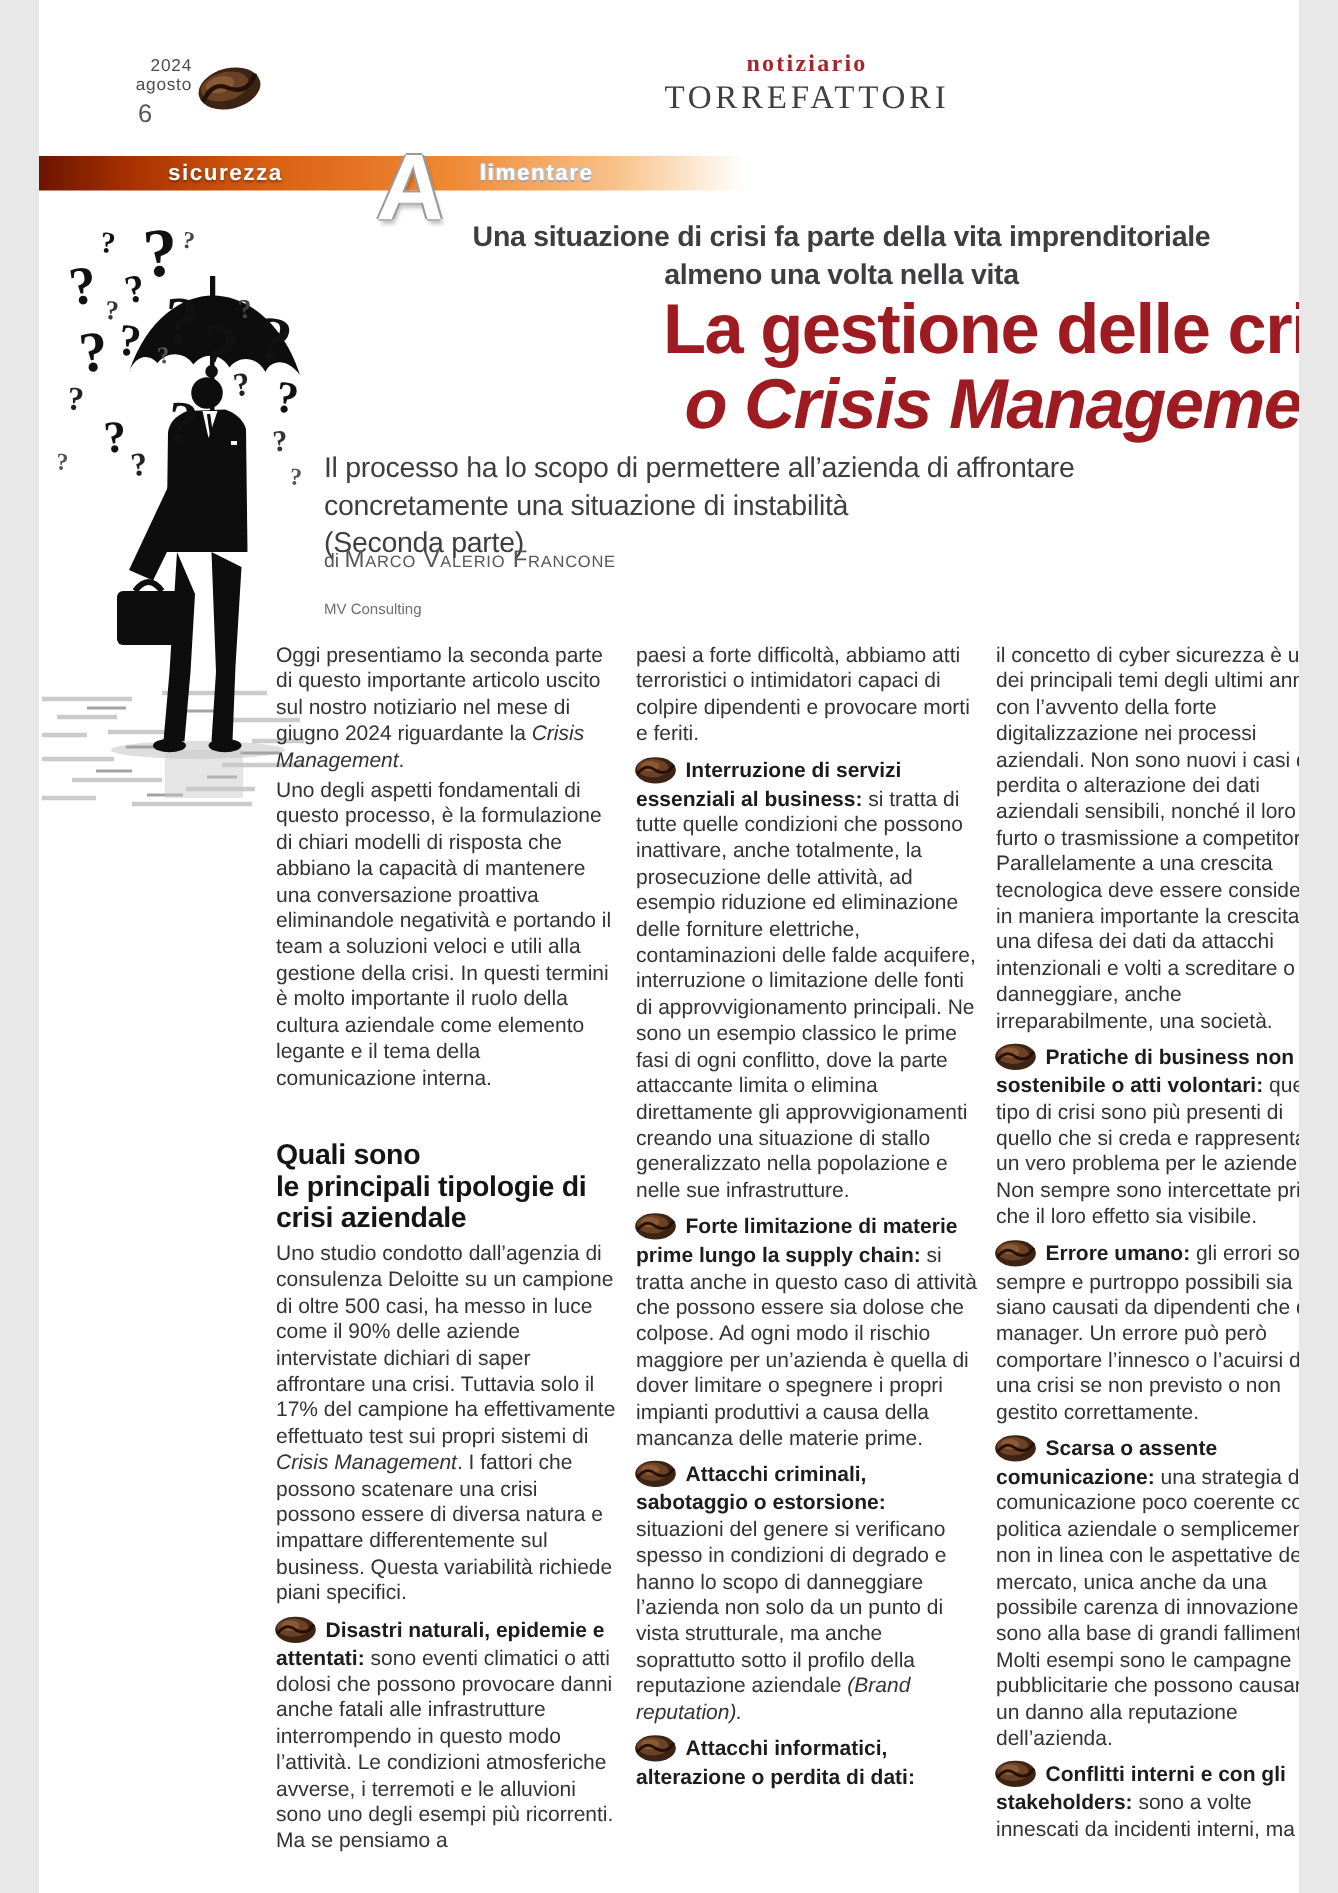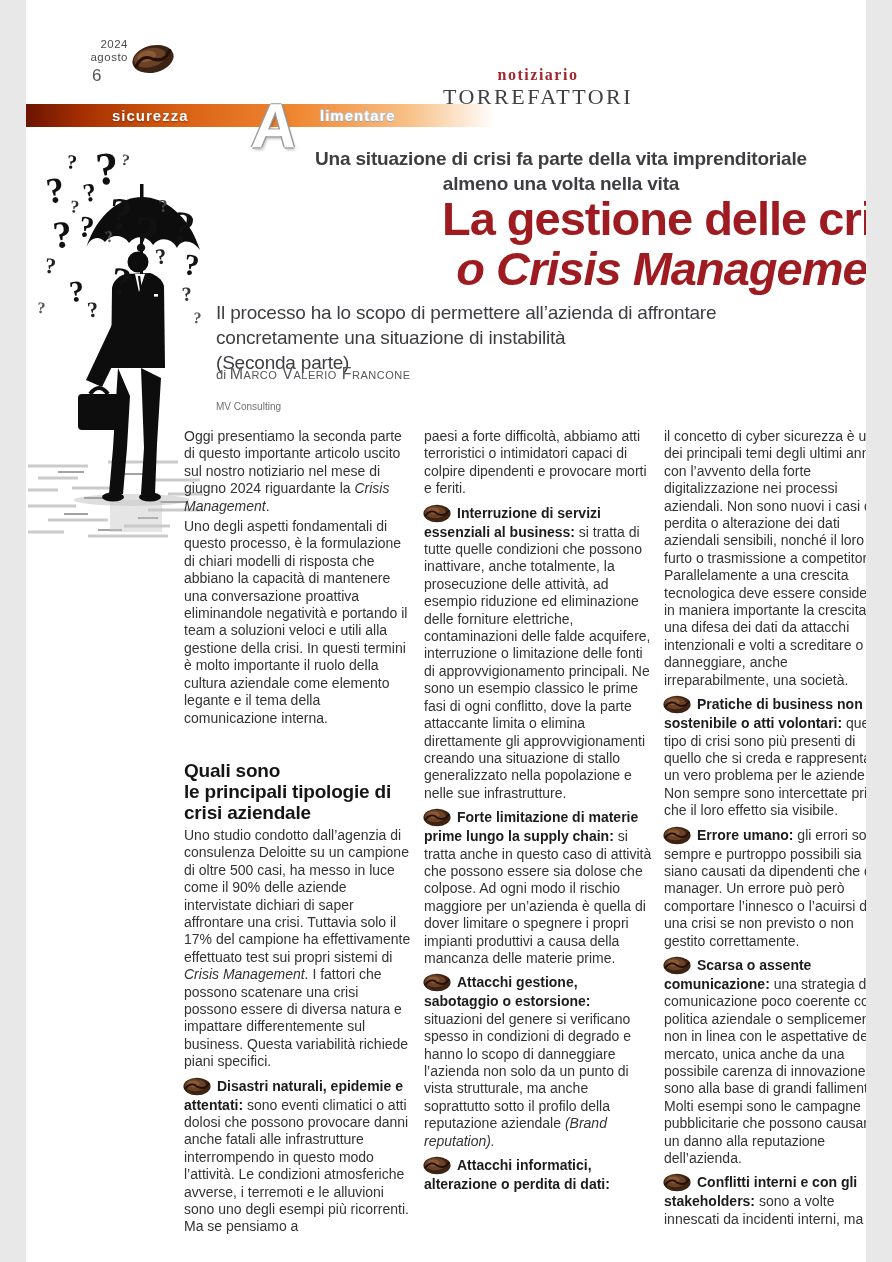--- a/index.html
+++ b/index.html
@@ -5,21 +5,21 @@
   html,body{margin:0;padding:0;background:#e8e8e8;}
   *{box-sizing:border-box;}
   .page{position:relative;width:840px;height:1262px;background:#ffffff;margin:0 auto;overflow:hidden;
         font-family:"Liberation Sans",sans-serif;color:#333;}
   
   .issue-block{position:absolute;left:50px;top:38px;width:52px;text-align:right;
                font-size:11.5px;line-height:12.5px;color:#4c4c4c;letter-spacing:.5px;}
   .masthead-bean{position:absolute;left:104px;top:42px;width:46px;height:34px;transform:rotate(-14deg);}
   .page-number{position:absolute;left:66px;top:66px;font-size:17px;color:#555;}
   .logo{position:absolute;left:512px;top:34px;transform:translateX(-50%);text-align:center;
-        font-family:"Liberation Serif",serif;margin-top:32px;}
+        font-family:"Liberation Serif",serif;}
   .logo .l1{font-size:16px;font-weight:700;color:#a3272c;letter-spacing:1.5px;}
   .logo .l2{font-size:22px;font-weight:400;color:#404040;letter-spacing:2.5px;margin-top:0px;}
   
   .band{position:absolute;left:0;top:104px;width:470px;height:23px;
         background:linear-gradient(to right,#6b1400 0%,#a52f00 12%,#d95f13 32%,#ef8833 58%,#f8c28a 82%,#ffffff 100%);}
   .band .w1{position:absolute;left:86px;top:3px;font-size:15px;font-weight:700;color:#fff;
             letter-spacing:1px;text-shadow:0 1px 2px rgba(60,20,0,.55);}
   .band .bigA{position:absolute;left:226px;top:-8px;font-size:62px;line-height:60px;font-weight:700;color:#fff;
               transform:skewX(-4deg);z-index:3;
               text-shadow:-1.5px 0 #9a9a9a,1.5px 0 #9a9a9a,0 -1.5px #9a9a9a,0 1.5px #b5b5b5,2px 3px 3px rgba(0,0,0,.25);}
@@ -179,21 +179,21 @@
             <ellipse cx="17" cy="12" rx="15.5" ry="10" fill="#3c2313"></ellipse>
             <ellipse cx="15" cy="10.5" rx="12" ry="7" fill="#6b4226"></ellipse>
             <ellipse cx="13" cy="9" rx="7" ry="4" fill="#8a5a36"></ellipse>
             <path d="M3,15 Q10,6 17,12 Q25,17 31,8" stroke="#241007" stroke-width="2.2" fill="none"></path>
           </svg><b>Forte limitazione di materie prime lungo la supply chain:</b><span> si tratta anche in questo caso di attività che possono essere sia dolose che colpose. Ad ogni modo il rischio maggiore per un’azienda è quella di dover limitare o spegnere i propri impianti produttivi a causa della mancanza delle materie prime.</span></p>
         <p class="bullet"><svg class="bean-svg" viewBox="0 0 34 24">
             <ellipse cx="17" cy="12" rx="15.5" ry="10" fill="#3c2313"></ellipse>
             <ellipse cx="15" cy="10.5" rx="12" ry="7" fill="#6b4226"></ellipse>
             <ellipse cx="13" cy="9" rx="7" ry="4" fill="#8a5a36"></ellipse>
             <path d="M3,15 Q10,6 17,12 Q25,17 31,8" stroke="#241007" stroke-width="2.2" fill="none"></path>
-          </svg><b>Attacchi gestione, sabotaggio o estorsione:</b><span> situazioni del genere si verificano spesso in condizioni di degrado e hanno lo scopo di danneggiare l’azienda non solo da un punto di vista strutturale, ma anche soprattutto sotto il profilo della reputazione aziendale </span><span class="it">(Brand reputation).</span></p>
+          </svg><b>Attacchi criminali, sabotaggio o estorsione:</b><span> situazioni del genere si verificano spesso in condizioni di degrado e hanno lo scopo di danneggiare l’azienda non solo da un punto di vista strutturale, ma anche soprattutto sotto il profilo della reputazione aziendale </span><span class="it">(Brand reputation).</span></p>
         <p class="bullet"><svg class="bean-svg" viewBox="0 0 34 24">
             <ellipse cx="17" cy="12" rx="15.5" ry="10" fill="#3c2313"></ellipse>
             <ellipse cx="15" cy="10.5" rx="12" ry="7" fill="#6b4226"></ellipse>
             <ellipse cx="13" cy="9" rx="7" ry="4" fill="#8a5a36"></ellipse>
             <path d="M3,15 Q10,6 17,12 Q25,17 31,8" stroke="#241007" stroke-width="2.2" fill="none"></path>
           </svg><b>Attacchi informatici, alterazione o perdita di dati:</b></p>
       </div>
       <div class="col">
         <p><span>il concetto di cyber sicurezza è uno dei principali temi degli ultimi anni con l’avvento della forte digitalizzazione nei processi aziendali. Non sono nuovi i casi di perdita o alterazione dei dati aziendali sensibili, nonché il loro furto o trasmissione a competitor. Parallelamente a una crescita tecnologica deve essere considerata in maniera importante la crescita di una difesa dei dati da attacchi intenzionali e volti a screditare o danneggiare, anche irreparabilmente, una società.</span></p>
         <p class="bullet"><svg class="bean-svg" viewBox="0 0 34 24">

